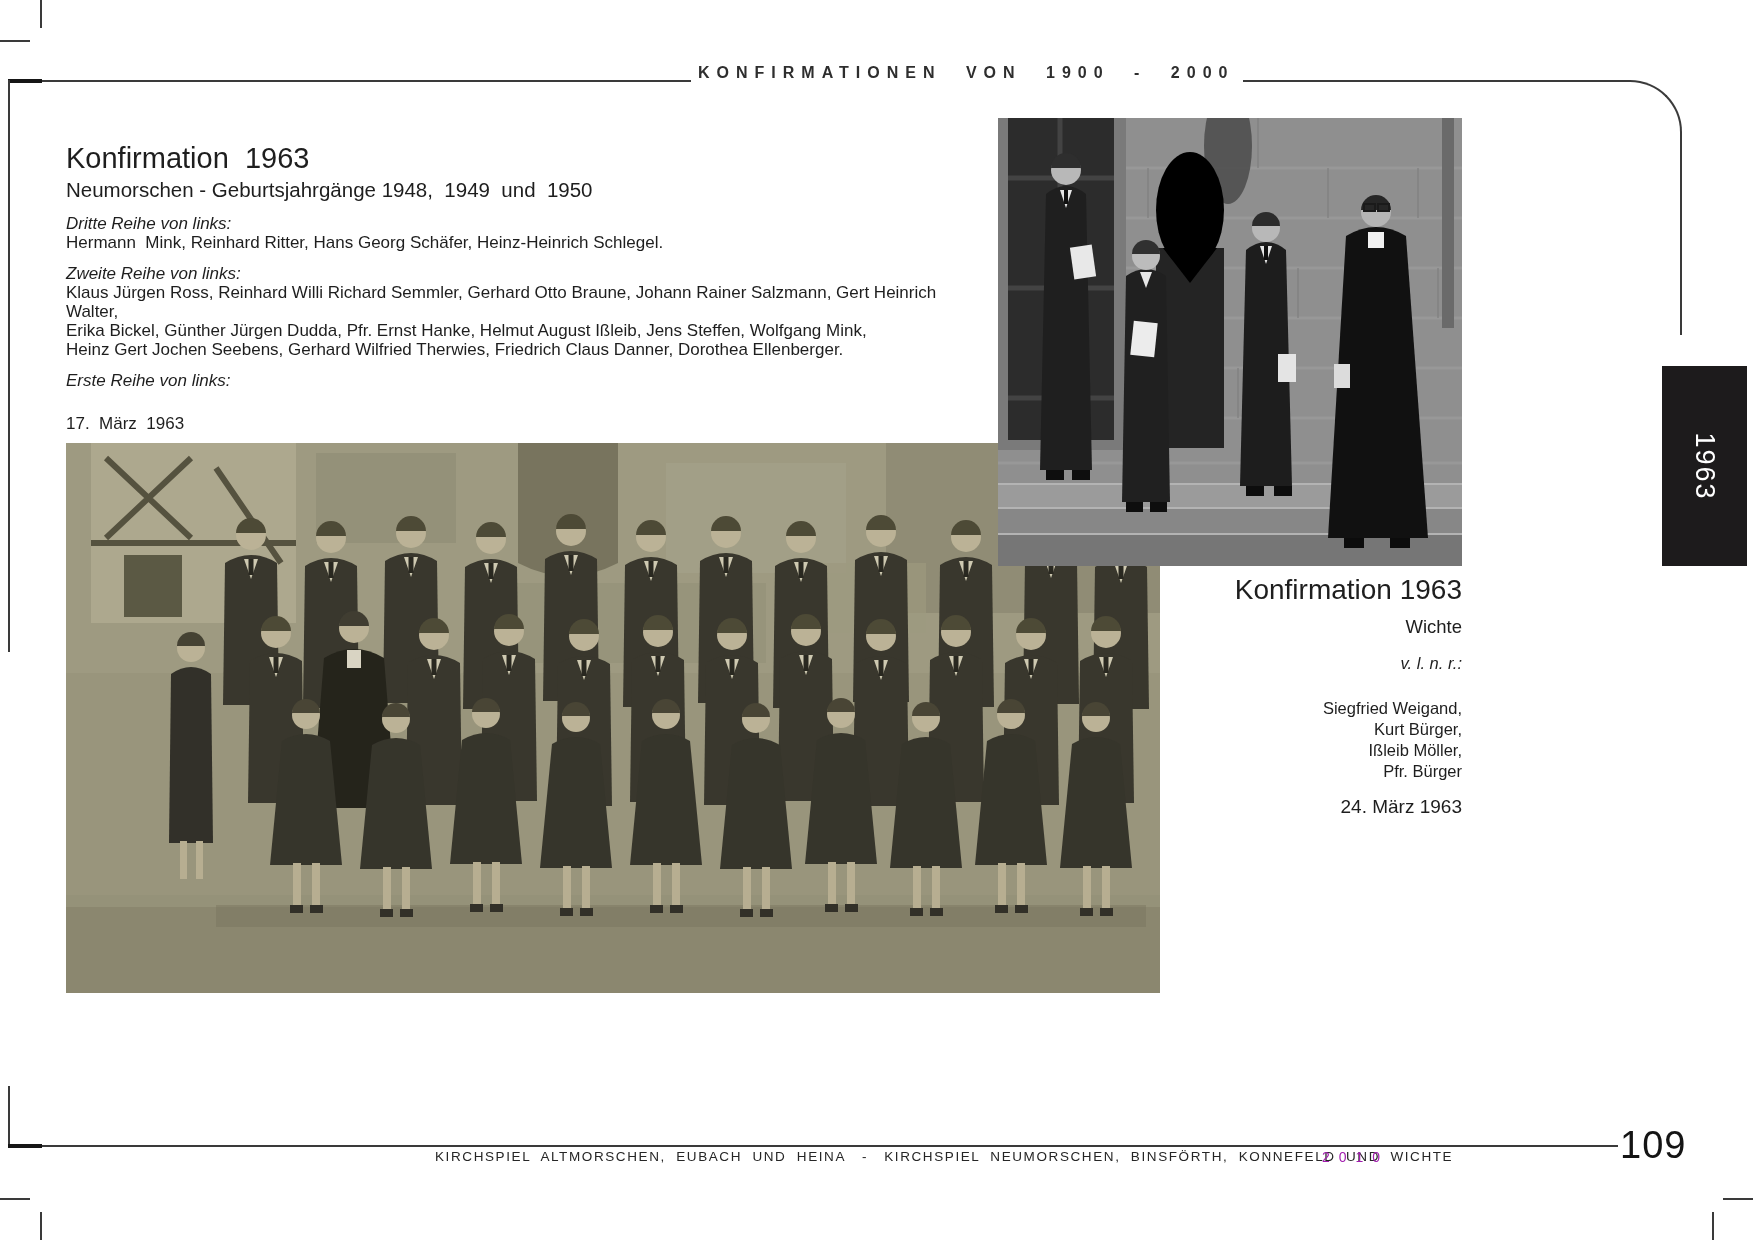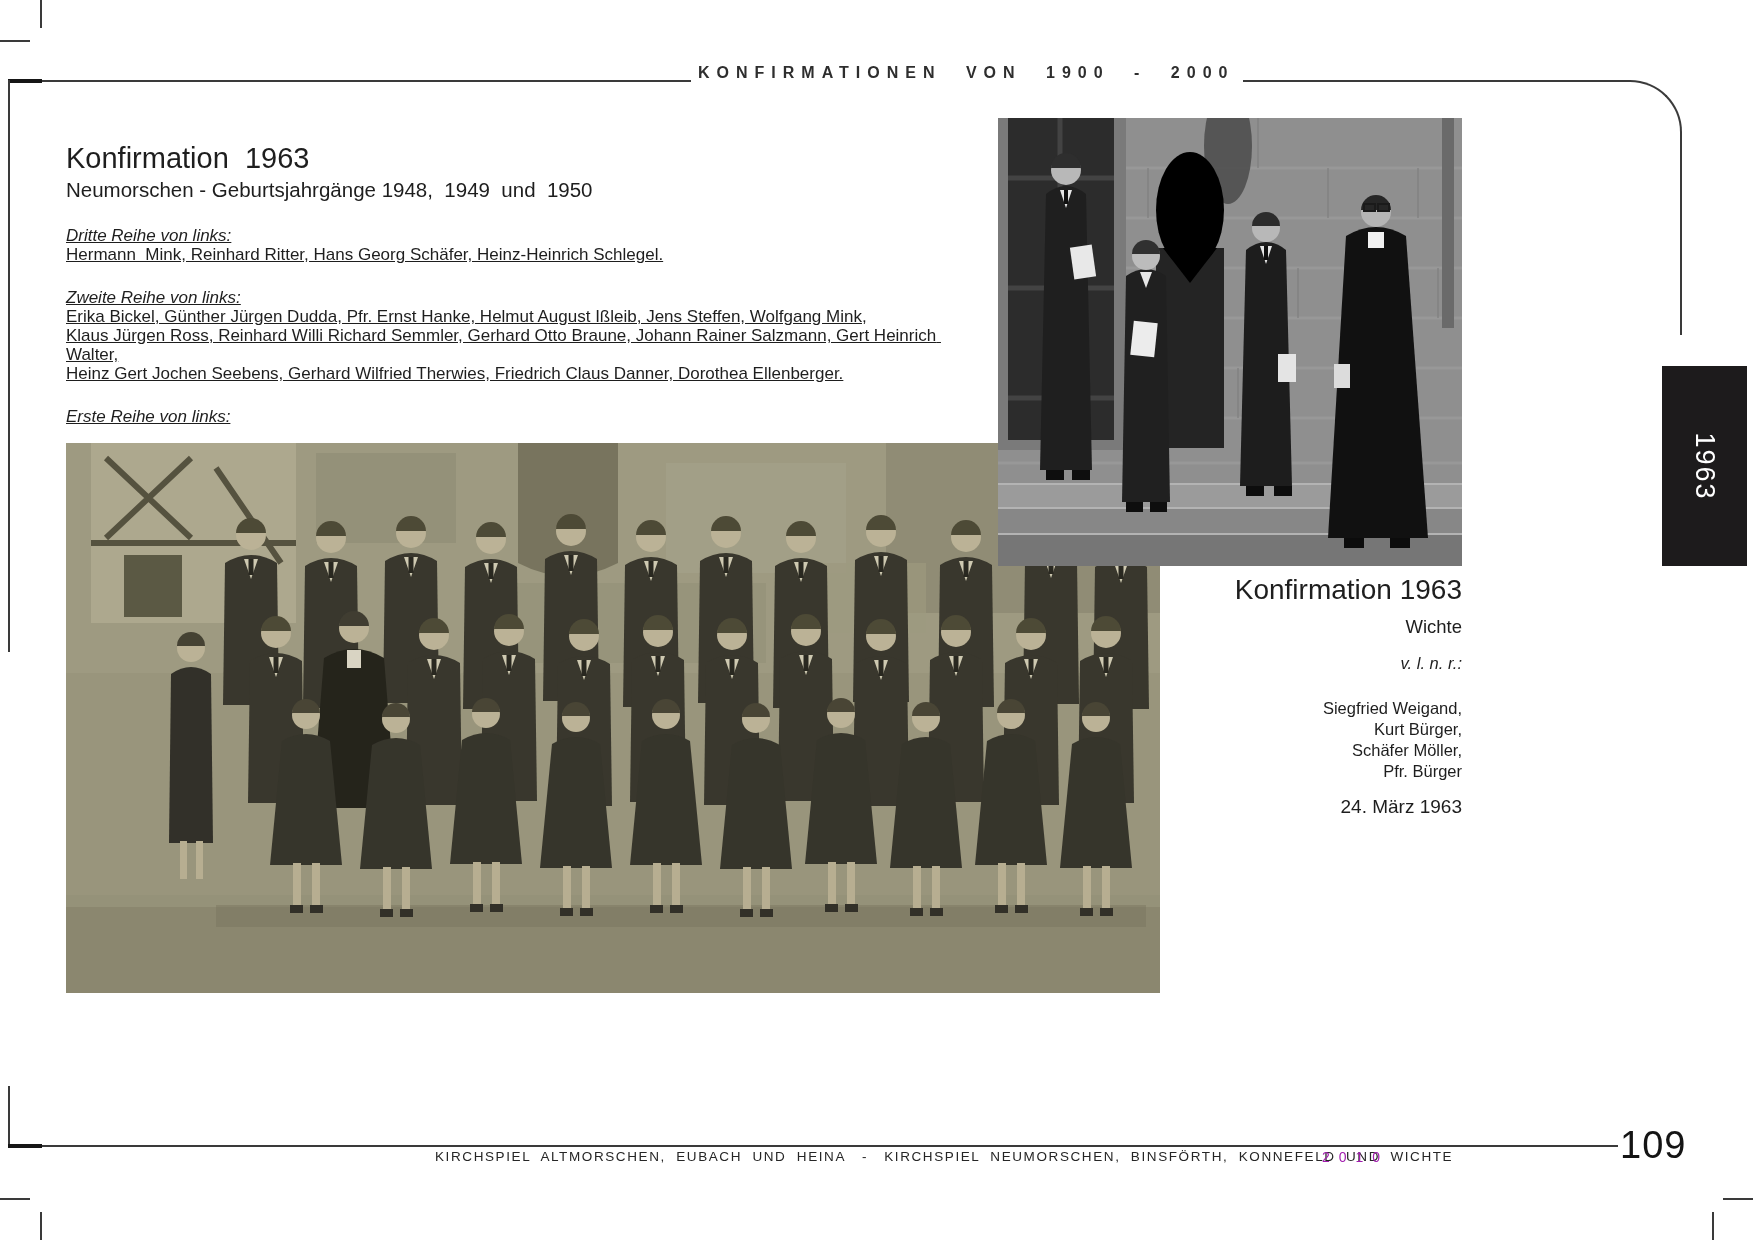--- a/index.html
+++ b/index.html
@@ -28,21 +28,21 @@
   .tab {
     position:absolute; left:1662px; top:366px; width:85px; height:200px;
     display:flex; align-items:center; justify-content:center;
   }
   .tab span { transform:rotate(90deg); color:#ffffff; font-size:27px; letter-spacing:2px; }
 
   
   .article { position:absolute; left:66px; top:142px; width:905px; }
   .title { font-size:29px; font-weight:400; margin:0; white-space:pre-wrap; }
   .subtitle { font-size:20.5px; margin-top:3px; white-space:pre-wrap; }
-  .row-section { margin-top:24px;text-decoration:underline; }
+  .row-section { margin-top:12px; }
   .row-label { font-style:italic; font-size:17px; line-height:19px; }
   .row-names div { font-size:17px; line-height:19px; white-space:pre-wrap; }
   .date-line { margin-top:24px; font-size:17px; white-space:pre-wrap; }
 
   
   .side { position:absolute; right:291px; top:574px; text-align:right; }
   .side-title { font-size:28px; }
   .side-sub { font-size:18.5px; margin-top:10px; }
   .side-label { font-size:16.5px; font-style:italic; margin-top:16px; }
   .side-names div { font-size:16.5px; line-height:21px; }
@@ -91,22 +91,22 @@
   <div class="row-section">
     <div class="row-label">Dritte Reihe von links:</div>
     <div class="row-names">
       <div>Hermann  Mink, Reinhard Ritter, Hans Georg Schäfer, Heinz-Heinrich Schlegel.</div>
     </div>
   </div>
 
   <div class="row-section">
     <div class="row-label">Zweite Reihe von links:</div>
     <div class="row-names">
+      <div>Klaus Jürgen Ross, Reinhard Willi Richard Semmler, Gerhard Otto Braune, Johann Rainer Salzmann, Gert Heinrich Walter,</div>
       <div>Erika Bickel, Günther Jürgen Dudda, Pfr. Ernst Hanke, Helmut August Ißleib, Jens Steffen, Wolfgang Mink,</div>
-      <div>Klaus Jürgen Ross, Reinhard Willi Richard Semmler, Gerhard Otto Braune, Johann Rainer Salzmann, Gert Heinrich Walter,</div>
       <div>Heinz Gert Jochen Seebens, Gerhard Wilfried Therwies, Friedrich Claus Danner, Dorothea Ellenberger.</div>
     </div>
   </div>
 
   <div class="row-section">
     <div class="row-label">Erste Reihe von links:</div>
   </div>
 
   <div class="date-line">17.  März  1963</div>
 </div>
@@ -280,21 +280,21 @@
   </svg>
 </div>
 
 <div class="side">
   <div class="side-title">Konfirmation 1963</div>
   <div class="side-sub">Wichte</div>
   <div class="side-label">v. l. n. r.:</div>
   <div class="side-names">
     <div>Siegfried Weigand,</div>
     <div>Kurt Bürger,</div>
-    <div>Schäfer Möller,</div>
+    <div>Ißleib Möller,</div>
     <div>Pfr. Bürger</div>
   </div>
   <div class="side-date">24. März 1963</div>
 </div>
 
 <div class="line" style="left:8px; top:1145px; width:1610px; height:2px;"></div>
 <div class="line dark" style="left:8px; top:1144px; width:34px; height:4px;"></div>
 <div class="footer-text">
   <span>KIRCHSPIEL ALTMORSCHEN, EUBACH UND HEINA</span>
   <span>-</span>

